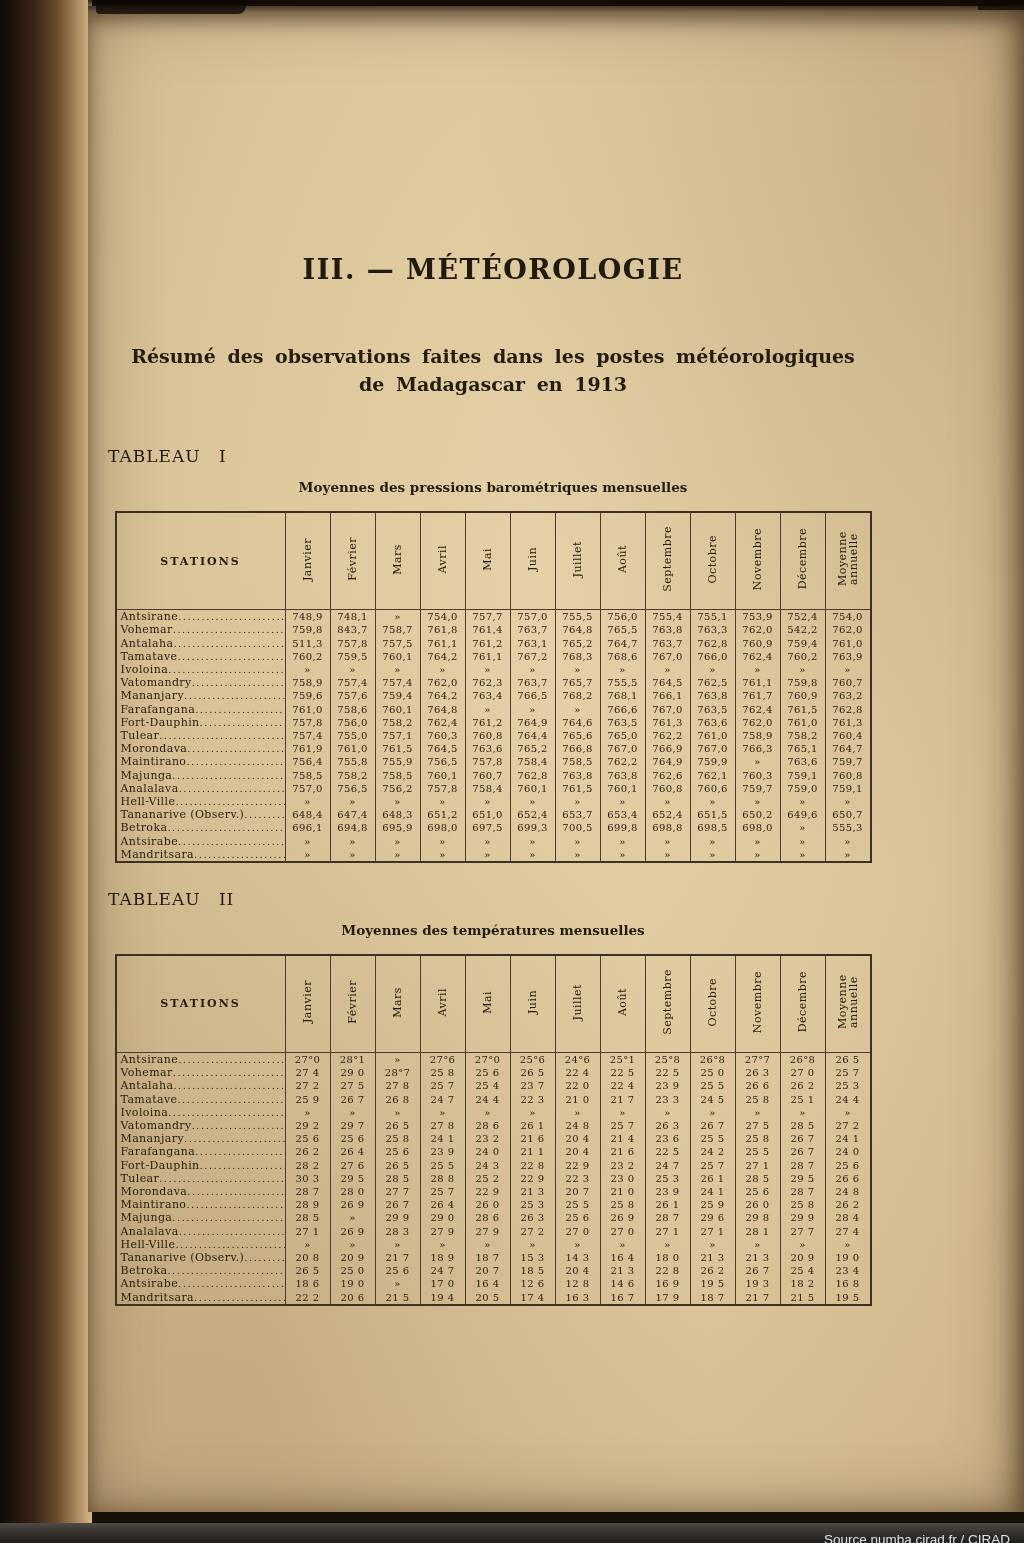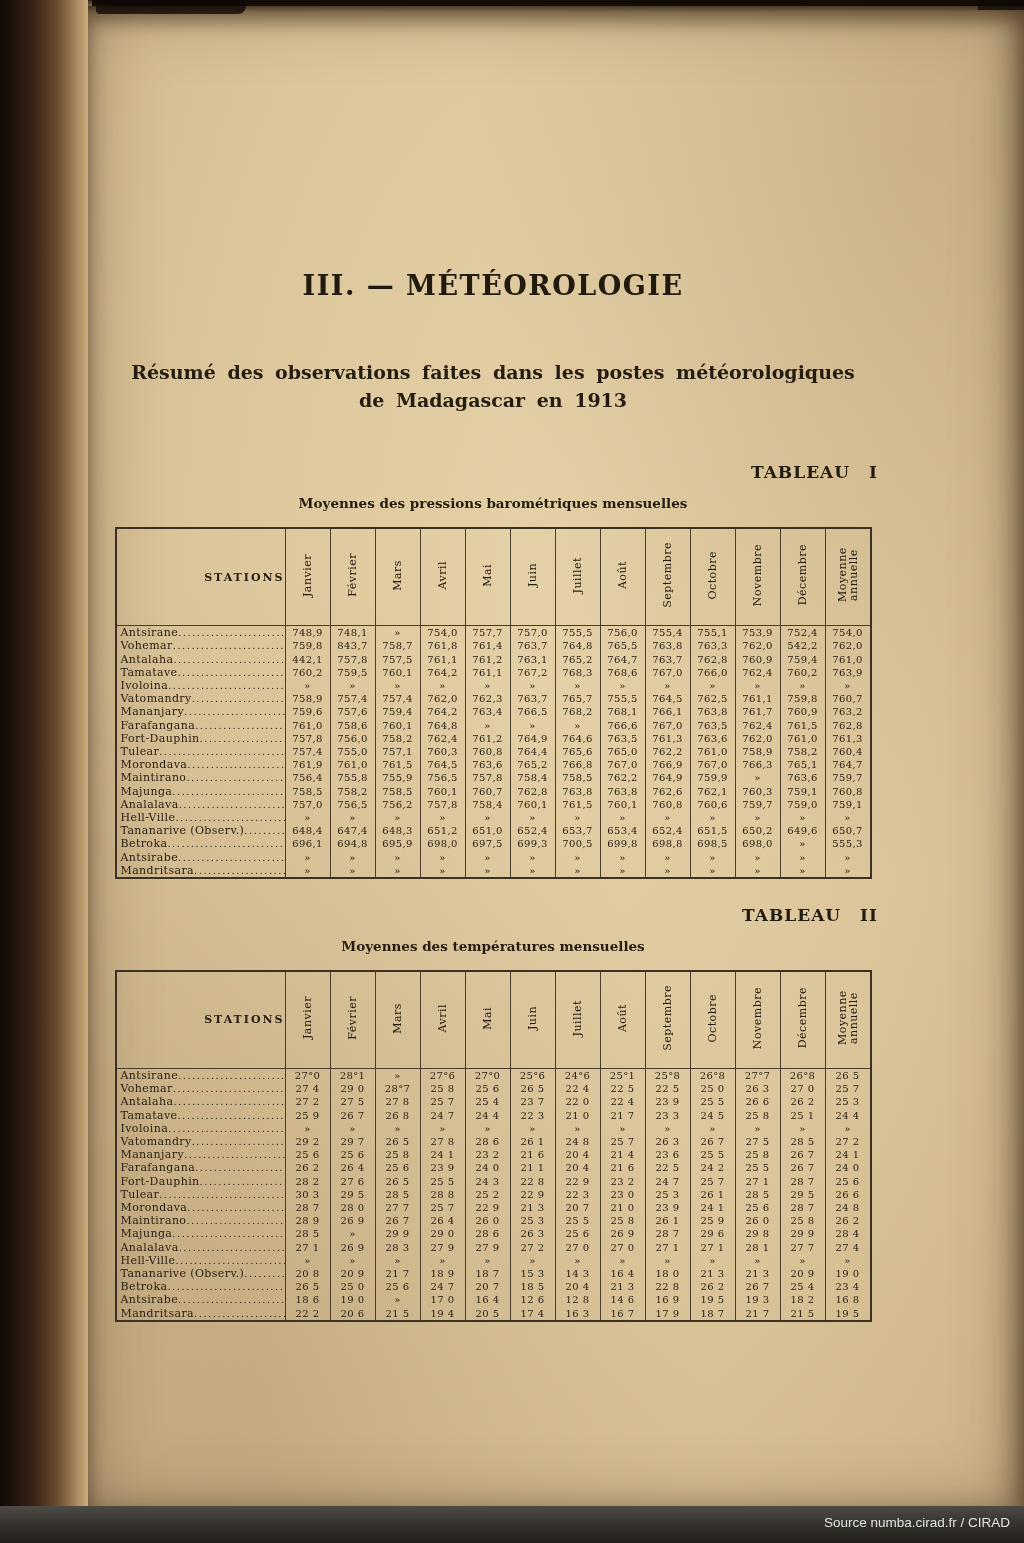--- a/index.html
+++ b/index.html
@@ -9,47 +9,47 @@
   .binding{position:absolute;left:0;top:0;width:92px;height:100%;
     background:linear-gradient(90deg,#100a06 0%,#241510 18%,#3a2517 38%,#6b4c2e 62%,#a5845a 82%,#c6a87a 94%,#d2b88a 100%);}
   .paper{position:absolute;left:88px;top:6px;width:936px;height:1506px;
     background:
       radial-gradient(ellipse at 18% 92%, rgba(110,80,45,.16), transparent 42%),
       radial-gradient(ellipse at 88% 10%, rgba(110,80,45,.14), transparent 38%),
       radial-gradient(ellipse at 50% 38%, #e5d1a8 0%, #dcc59a 55%, #ccb287 100%);
     box-shadow: inset 0 0 70px rgba(60,40,20,.38), inset -12px 0 26px rgba(50,32,16,.35), inset 0 14px 18px rgba(40,25,12,.45);}
   .content{margin-left:20px;width:770px;color:#2a2013;}
 
-  h1.title{margin:16px;padding-top:248px;text-align:center;font-size:27px;font-weight:bold;
+  h1.title{margin:0;padding-top:248px;text-align:center;font-size:27px;font-weight:bold;
     letter-spacing:1.5px;color:#211a0e;}
   p.subtitle{margin:58px 0 0 0;text-align:center;font-size:19px;font-weight:bold;line-height:1.45;
     color:#241c10;word-spacing:5px;}
-  h2.tbl-heading{margin:48px 0 0 0;text-align:right;font-size:17px;font-weight:bold;
+  h2.tbl-heading{margin:48px 0 0 0;text-align:left;font-size:17px;font-weight:normal;
     letter-spacing:1px;word-spacing:12px;color:#211a0e;}
   h2.tbl-heading-2{margin:26px 0 0 0;}
   p.caption{margin:13px 0 0 0;text-align:center;font-size:13.5px;font-weight:bold;color:#241c10;}
 
   table.data-table{border-collapse:collapse;margin:16px auto 0 auto;table-layout:fixed;width:752px;
     border:2px solid #3c3124;}
   table.data-table th, table.data-table td{border-left:1px solid #4a3d2e;padding:0;}
   table.data-table th:first-child, table.data-table td:first-child{border-left:none;}
   tr.header-row th{border-bottom:1px solid #4a3d2e;}
-  th.stations-th{width:168px;text-align:right;font-size:11px;letter-spacing:2px;font-weight:600;color:#241c10;}
+  th.stations-th{width:168px;text-align:center;font-size:11px;letter-spacing:2px;font-weight:600;color:#241c10;}
   th.month-th{height:96px;vertical-align:middle;text-align:center;font-weight:normal;width:44px;}
   span.vert{display:inline-block;writing-mode:vertical-rl;transform:rotate(180deg);
     font-size:11px;line-height:11px;max-height:90px;white-space:normal;letter-spacing:.5px;color:#241c10;}
   tr.unit-row td{font-size:7.5px;text-align:center;height:12px;line-height:12px;color:#2b2115;}
   tr.data-row td{font-size:10px;height:13.2px;line-height:13.2px;text-align:center;
     letter-spacing:.4px;color:#241c10;white-space:nowrap;overflow:hidden;}
   td.station-cell{text-align:left !important;padding-left:4px !important;overflow:hidden;white-space:nowrap;}
   span.station-name{font-size:11px;}
   span.leader{letter-spacing:1.5px;font-size:10px;}
   span.leader::after{content:"....................................................................";}
 
-  .footer-bar{position:absolute;left:0;right:0;bottom:0;height:37px;
+  .footer-bar{position:absolute;left:0;right:0;bottom:0;height:20px;
     background:linear-gradient(180deg,#4e4a45 0%,#33302c 55%,#211e1b 100%);
     text-align:right;}
   .footer-bar span{display:inline-block;margin-right:14px;line-height:33px;color:#e2e2e2;
     font-family:"Liberation Sans", sans-serif;font-size:13.5px;}
   .top-shade{position:absolute;left:88px;right:0;top:0;height:12px;
     background:linear-gradient(180deg,rgba(18,10,6,.85),rgba(18,10,6,0));}
   .top-mark{position:absolute;left:96px;top:0;width:150px;height:14px;background:rgba(15,9,5,.8);
     border-radius:0 0 8px 4px;}
   .top-mark-2{position:absolute;right:0;top:0;width:46px;height:10px;background:rgba(15,9,5,.75);}
 </style>
@@ -112,21 +112,21 @@
               <td class="value-cell">764,8</td>
               <td class="value-cell">765,5</td>
               <td class="value-cell">763,8</td>
               <td class="value-cell">763,3</td>
               <td class="value-cell">762,0</td>
               <td class="value-cell">542,2</td>
               <td class="value-cell">762,0</td>
             </tr>
             <tr class="data-row">
               <td class="station-cell"><span class="station-name">Antalaha</span><span class="leader"></span></td>
-              <td class="value-cell">442,1</td>
+              <td class="value-cell">511,3</td>
               <td class="value-cell">757,8</td>
               <td class="value-cell">757,5</td>
               <td class="value-cell">761,1</td>
               <td class="value-cell">761,2</td>
               <td class="value-cell">763,1</td>
               <td class="value-cell">765,2</td>
               <td class="value-cell">764,7</td>
               <td class="value-cell">763,7</td>
               <td class="value-cell">762,8</td>
               <td class="value-cell">760,9</td>

